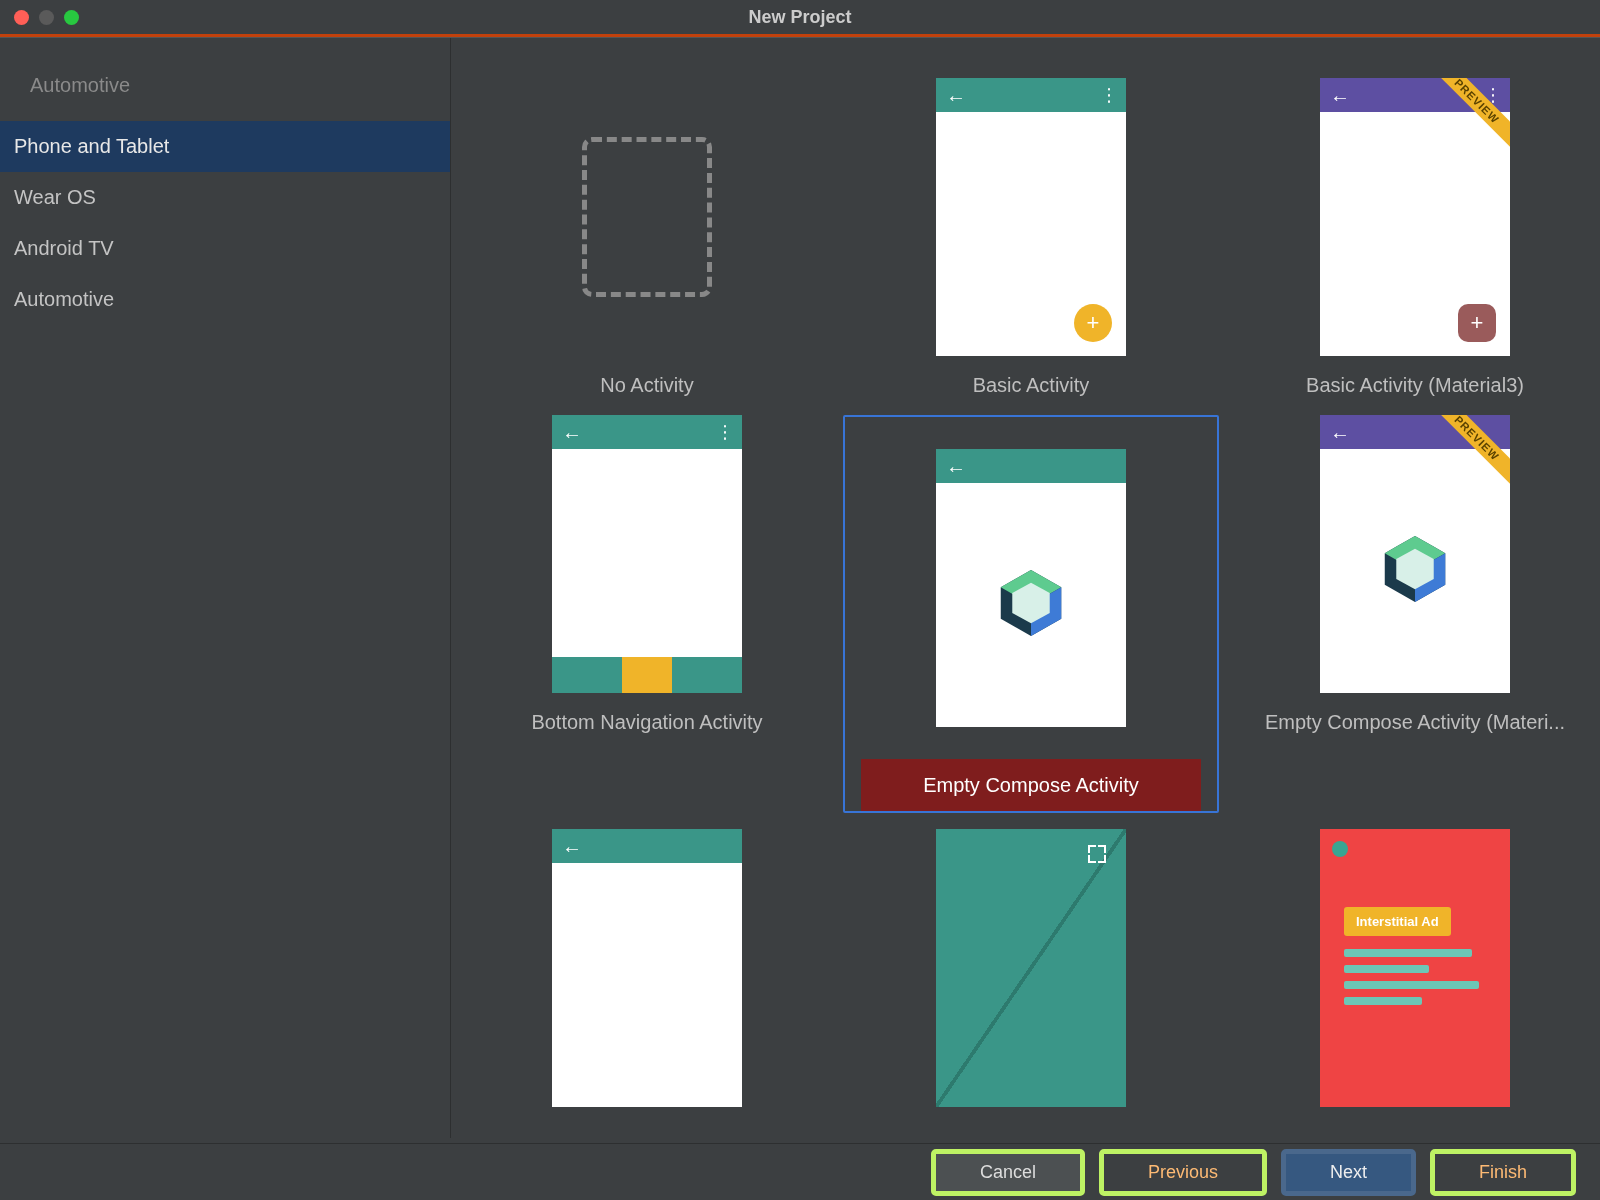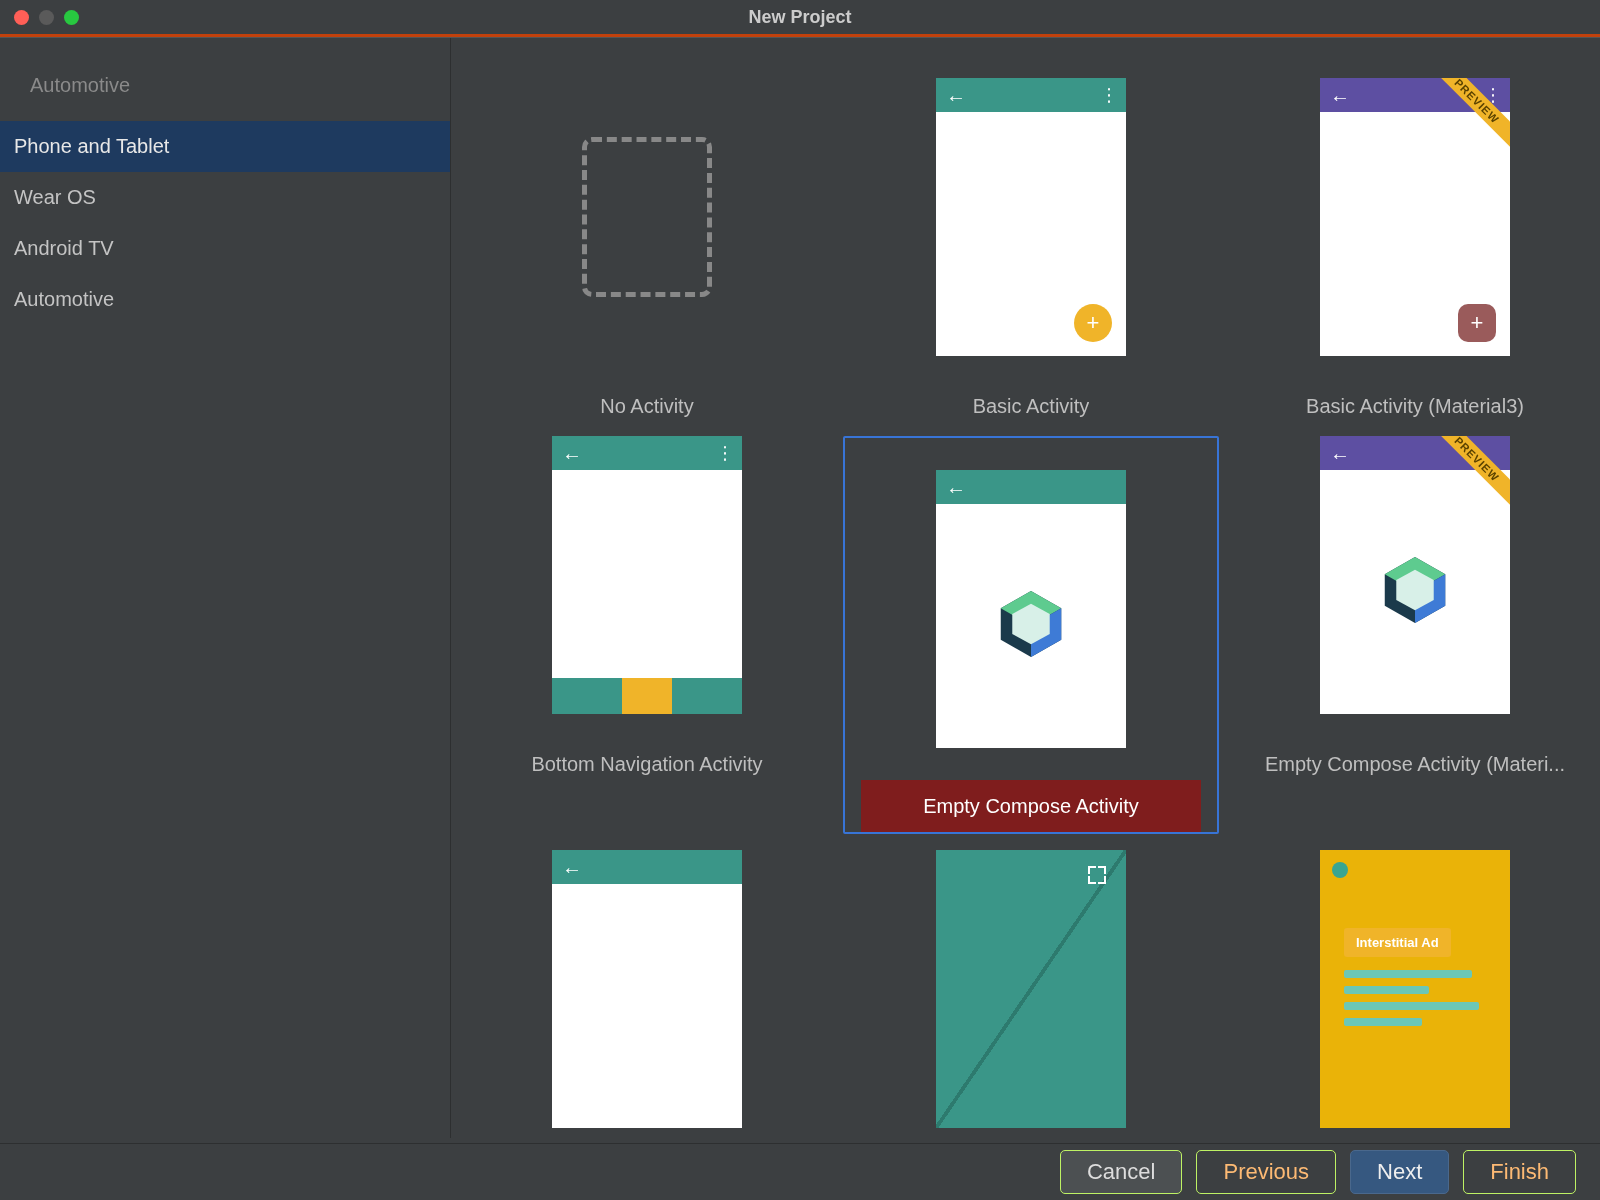--- a/index.html
+++ b/index.html
@@ -10,53 +10,53 @@
 .title{position:absolute;left:50%;transform:translateX(-50%);color:#ccc;font-weight:600;font-size:18px}
 .body{display:flex;height:1100px;border-top:1px solid #555}
 .sidebar{width:450px;background:#3c3f41;border-right:1px solid #2d2f30;padding-top:26px}
 .sb-head{color:#8a8a8a;font-size:20px;padding:10px 30px 24px}
 .sb-item{padding:14px 14px;color:#c4c4c4;font-size:20px;cursor:pointer}
 .sb-item.sel{background:#1e3a5f;color:#e8e8e8}
 .main{flex:1;overflow:auto;padding:40px 10px 0 10px}
 .grid{display:grid;grid-template-columns:repeat(3,1fr);gap:16px 10px;justify-items:center}
 .cell{width:372px;display:flex;flex-direction:column;align-items:center;cursor:pointer}
 .thumb{width:190px;height:278px;background:#fff;position:relative;overflow:hidden}
-.label{margin-top:36px;color:#bfbfbf;font-size:20px;white-space:nowrap;overflow:hidden;text-overflow:ellipsis;max-width:340px;text-align:center;height:28px;line-height:28px}
+.label{margin-top:15px;color:#bfbfbf;font-size:20px;white-space:nowrap;overflow:hidden;text-overflow:ellipsis;max-width:340px;text-align:center;height:28px;line-height:28px}
 .cell.selected{border:2px solid #3874d6;border-radius:2px;padding:0}
 .cell.selected .thumb{margin-top:32px}
 .cell.selected .label{background:#7f1d1d;color:#fff;width:100%;padding:12px 0;margin-top:32px;font-size:20px;height:auto}
 .appbar{height:34px;width:100%;display:flex;align-items:center;justify-content:space-between;padding:0 10px;box-sizing:border-box}
 .appbar.teal{background:#3a9688}.appbar.purple{background:#5d4fa2}
 .back{color:#fff;font-size:20px}
 .dots{color:#fff;font-size:18px;letter-spacing:-2px}
 .fab{position:absolute;right:14px;bottom:14px;width:38px;height:38px;border-radius:50%;display:flex;align-items:center;justify-content:center;color:#fff;font-size:22px}
 .fab.y{background:#f0b429}.fab.sq{border-radius:10px;background:#9a5b5b}
 .ribbon{position:absolute;top:14px;right:-32px;transform:rotate(45deg);background:#f0b429;color:#5a4200;font-size:11px;font-weight:700;padding:3px 36px;letter-spacing:1px}
 .noact{width:120px;height:150px;border:5px dashed #888;border-radius:10px;margin:auto}
 .noact-wrap{width:190px;height:278px;display:flex;align-items:center;justify-content:center}
 .compose-logo{width:72px;height:72px;position:absolute;left:59px;top:118px}
 .bottomnav{position:absolute;bottom:0;left:0;right:0;height:36px;background:#3a9688;display:flex}
 .bottomnav .mid{background:#f0b429;flex:1}
 .bottomnav .side{flex:1.4}
 .btns{position:absolute;bottom:0;left:0;right:0;height:56px;border-top:1px solid #2d2f30;background:#3c3f41;display:flex;justify-content:flex-end;align-items:center;gap:14px;padding-right:24px}
-.btn{padding:8px 26px;border:1px solid #bef264;border-radius:5px;background:#4c5052;color:#ddd;font-size:22px;cursor:pointer}
+.btn{padding:8px 44px;border:5px solid #bef264;border-radius:5px;background:#4c5052;color:#ddd;font-size:18px;cursor:pointer}
 .btn.disabled{color:#fdba74;background:#3c3f41}
 .btn.primary{background:#365880;border-color:#4a688c;color:#eee}
 .full-teal{position:absolute;inset:0;background:#3a9688}
 .full-teal .appbar{background:#308a7c}
 .diag{position:absolute;inset:0;background:linear-gradient(to bottom right,#3a9688 49.4%,#2d7a6e 49.4% 50.6%,#3a9688 50.6%)}
 .corners{position:absolute;top:8px;right:10px;width:18px;height:18px}
 .corners::before,.corners::after{content:"";position:absolute;width:6px;height:6px;border:2px solid #fff}
 .corners::before{top:0;left:0;border-right:none;border-bottom:none}
 .corners::after{bottom:0;right:0;border-left:none;border-top:none}
 .corners2{position:absolute;top:8px;right:10px;width:18px;height:18px}
 .corners2 span{position:absolute;width:6px;height:6px;border:2px solid #fff}
 .corners2 .tr{top:0;right:0;border-left:none;border-bottom:none}
 .corners2 .bl{bottom:0;left:0;border-right:none;border-top:none}
-.ad-card{position:absolute;inset:0;background:#eab308}
+.ad-card{position:absolute;inset:0;background:#ef4444}
 .ad-dot{position:absolute;top:12px;left:12px;width:16px;height:16px;border-radius:50%;background:#39a592}
 .ad-btn{position:absolute;top:78px;left:24px;background:#f0b429;color:#fff;font-size:13px;font-weight:600;padding:7px 12px;border-radius:3px}
 .ad-lines{position:absolute;top:120px;left:24px;right:24px}
 .ad-lines div{height:8px;background:#6cc7b6;margin-bottom:8px;border-radius:2px}
 .ad-lines div:nth-child(1){width:90%}.ad-lines div:nth-child(2){width:60%}
 .ad-lines div:nth-child(3){width:95%}.ad-lines div:nth-child(4){width:55%}
 </style>
 </head>
 <body>
 

